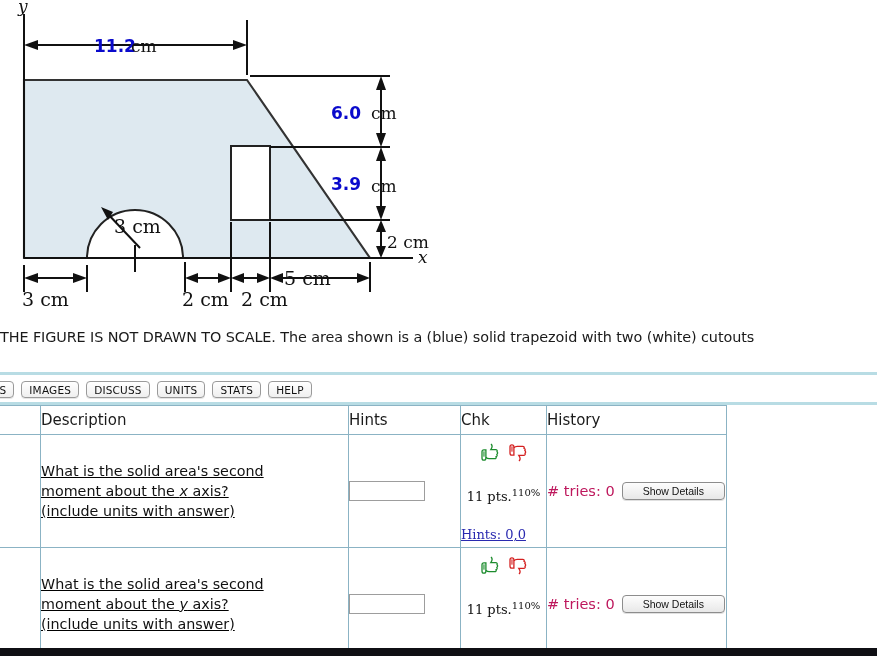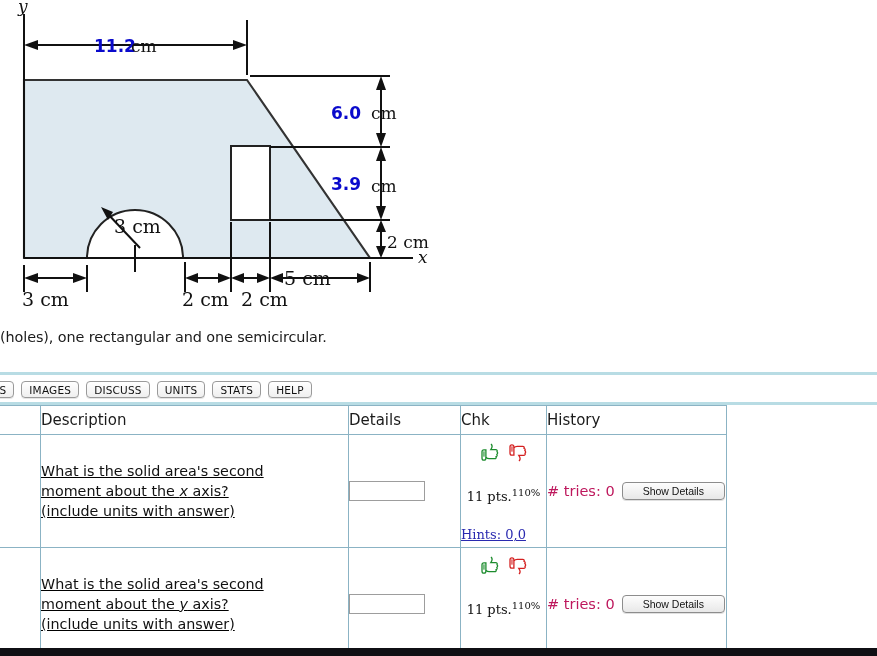--- a/index.html
+++ b/index.html
@@ -212,21 +212,21 @@
     <text x="241" y="306" font-family="'DejaVu Serif','Liberation Serif',serif" font-size="19" fill="#111">2 cm</text>
 
     <line x1="274" y1="278" x2="366" y2="278" stroke="#111" stroke-width="2"></line>
     <polygon points="270,278 283,273 283,283" fill="#111"></polygon>
     <polygon points="370,278 357,273 357,283" fill="#111"></polygon>
     <text x="284" y="285" font-family="'DejaVu Serif','Liberation Serif',serif" font-size="19" fill="#111">5 cm</text>
   </svg>
 </div>
 
 <div id="caption">
-  <span class="ln">(holes), one rectangular and one semicircular.</span>
+  <span class="ln">THE FIGURE IS NOT DRAWN TO SCALE. The area shown is a (blue) solid trapezoid with two (white) cutouts</span>
 </div>
 
 <div class="sep" id="sep1"></div>
 
 <div id="buttonbar">
   <button class="tbtn">TES</button>
   <button class="tbtn">IMAGES</button>
   <button class="tbtn">DISCUSS</button>
   <button class="tbtn">UNITS</button>
   <button class="tbtn">STATS</button>
@@ -240,21 +240,21 @@
     <col class="c-part">
       <col class="c-desc">
       <col class="c-ans">
       <col class="c-chk">
       <col class="c-hist">
   </colgroup>
   <thead>
     <tr>
       <td class="hd">t</td>
       <td class="hd">Description</td>
-      <td class="hd">Details</td>
+      <td class="hd">Hints</td>
       <td class="hd">Chk</td>
       <td class="hd">History</td>
     </tr>
   </thead>
   <tbody>
 
     <tr>
       <td></td>
       <td class="desc-cell">
         <span class="dl">What is the solid area's second</span>

